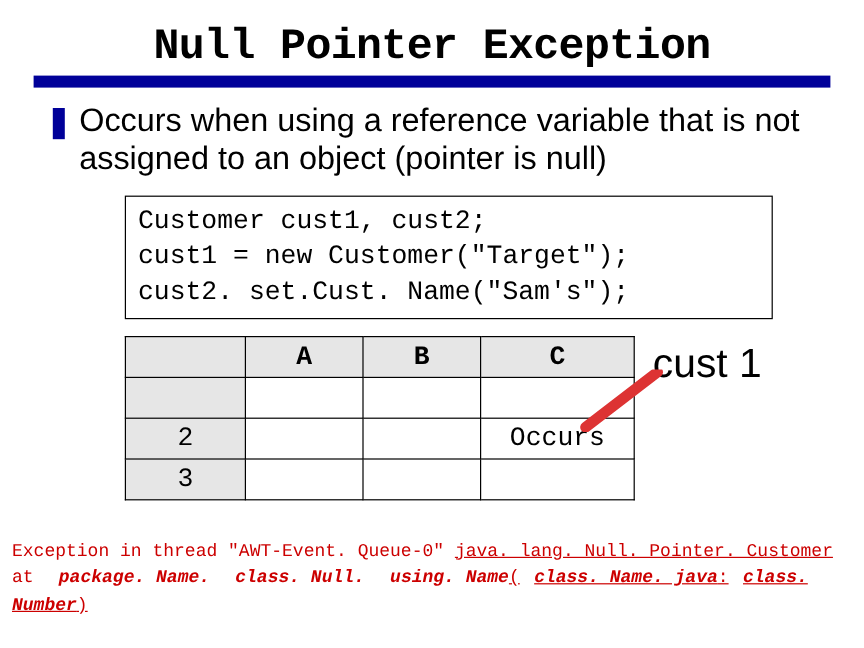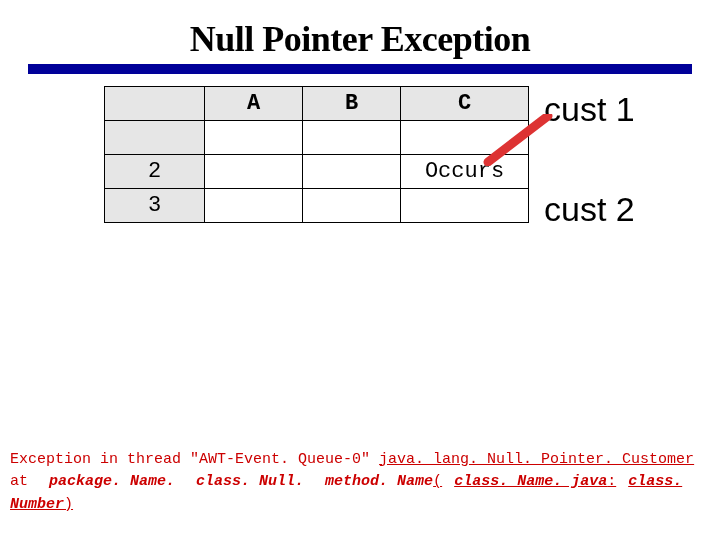--- a/index.html
+++ b/index.html
@@ -10,21 +10,21 @@
     font-family: Arial, Helvetica, sans-serif;
     position: relative;
     overflow: hidden;
   }
   .slide { padding: 18px 28px 0 28px; }
   .title {
     font-size: 36px;
     font-weight: 900;
     text-align: center;
     letter-spacing: -0.5px;
-    font-family: Liberation Serif, serif;
+    font-family: Liberation Mono, monospace;
     color: #000;
   }
   .title-rule {
     height: 10px;
     background: #000099;
     margin: 4px 28px 12px 28px;
   }
   .body-area { padding: 0 30px 0 44px; }
   .bullet-row { display: flex; align-items: flex-start; }
   .bullet-mark {
@@ -110,21 +110,30 @@
 </style>
 </head>
 <body>
 
 <div class="slide">
   <h1 class="title">Null Pointer Exception</h1>
 </div>
 <div class="title-rule"></div>
 
 <div class="body-area">
+  <div class="bullet-row">
+    <div class="bullet-mark"></div>
+    <div class="bullet-text">Occurs when using a reference variable that is not assigned to an object (pointer is null)</div>
+  </div>
 
+  <div class="code-box">
+    <div class="code-line">Customer cust1, cust2;</div>
+    <div class="code-line">cust1 = new Customer("Target");</div>
+    <div class="code-line">cust2. set.Cust. Name("Sam's");</div>
+  </div>
 
   <div class="table-wrap">
     <table class="grid">
       <tbody>
           <tr>
         <th class="col-rowhdr hdr-cell"></th>
         <th class="col-a hdr-cell">A</th>
         <th class="col-b hdr-cell">B</th>
         <th class="col-c hdr-cell">C</th>
       </tr>
@@ -143,28 +152,27 @@
       <tr>
         <td class="col-rowhdr row-hdr">3</td>
         <td class="col-a"></td>
         <td class="col-b"></td>
         <td class="col-c"></td>
       </tr>
     </tbody>
       </table>
 
     <div class="cust-label cust1">cust 1</div>
-    <div class="cust-label cust2">cust 2</div>
 
     <svg class="pointer-svg" viewBox="0 0 80 52">
       <line x1="68" y1="2" x2="8" y2="48" stroke="#d33" stroke-width="9" stroke-linecap="round"></line>
     </svg>
   </div>
 </div>
 
 <div class="exception-block">
   <div>
     <span>Exception in thread "AWT-Event. Queue-0" </span><span class="exc-underline">java. lang. Null. Pointer. Customer</span>
   </div>
   <div>
-    <span> at </span><span class="exc-italic">package. Name.</span><span class="exc-italic"> class. Null.</span><span class="exc-italic"> method. Name</span><span class="exc-underline">(</span><span class="exc-underline exc-italic">class. Name. java</span><span class="exc-underline">:</span><span class="exc-underline exc-italic">class. Number</span><span class="exc-underline">)</span>
+    <span> at </span><span class="exc-italic">package. Name.</span><span class="exc-italic"> class. Null.</span><span class="exc-italic"> using. Name</span><span class="exc-underline">(</span><span class="exc-underline exc-italic">class. Name. java</span><span class="exc-underline">:</span><span class="exc-underline exc-italic">class. Number</span><span class="exc-underline">)</span>
   </div>
 </div>
 
 </body></html>

